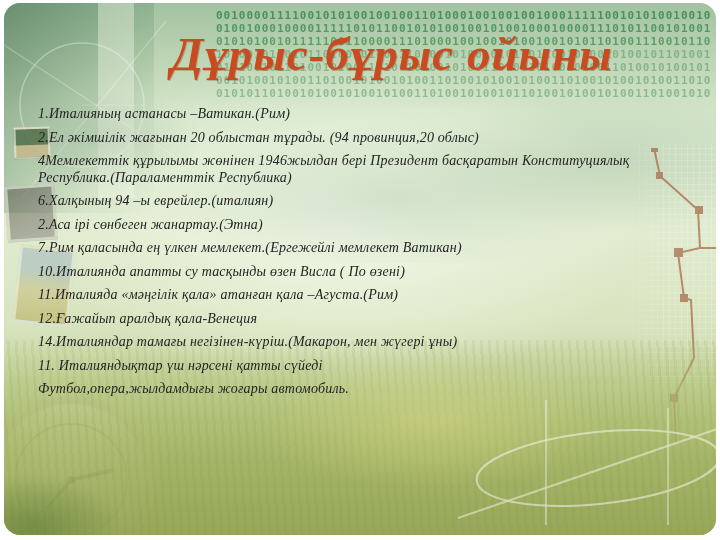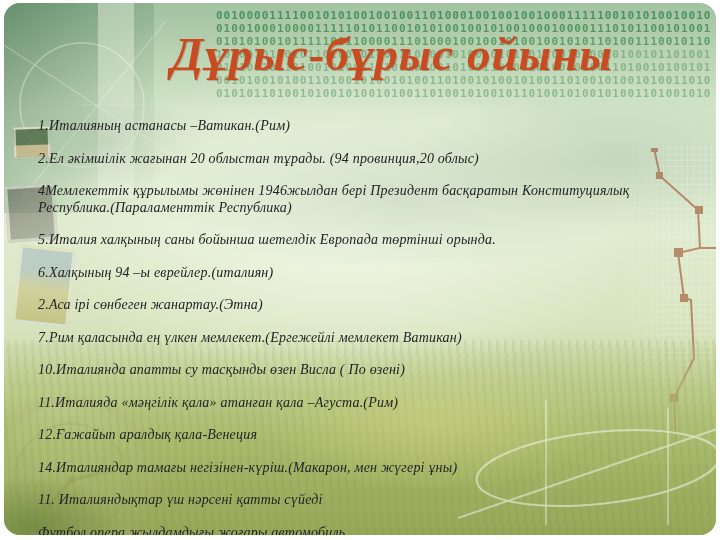--- a/index.html
+++ b/index.html
@@ -55,21 +55,21 @@
       linear-gradient(180deg, rgba(188,203,138,0) 0, rgba(183,198,128,.55) 40px, rgba(168,183,103,.75) 95px, rgba(148,163,83,.85) 100%);}
 
   
   .title{position:absolute;left:0;right:0;top:24px;margin:0;text-align:center;padding-left:64px;
     font-size:47px;font-weight:bold;font-style:italic;letter-spacing:1px;
     color:var(--title-color,#c94b22);z-index:5;
     text-shadow:1px 1px 0 rgba(120,40,10,.25);}
   .content{position:absolute;left:34px;right:24px;top:99px;z-index:5;
     font-style:italic;font-size:14px;line-height:16.5px;letter-spacing:.2px;
     color:var(--body-color,#232323);}
-  .content p{margin:16px 0 7px 0;}
+  .content p{margin:4px 0 7px 0;}
 </style>
 </head>
 <body>
 
 <div class="stage" style="--title-color: #c94b22; --body-color: #232323;">
   <div class="slide">
 
     <div class="topshade"></div>
     <div class="geo-panel"></div>
     <div class="geo-strip"></div>
@@ -125,21 +125,20 @@
       <line x1="88" y1="0" x2="88" y2="125" stroke="rgba(255,255,255,.6)" stroke-width="2"></line>
       <line x1="210" y1="8" x2="210" y2="125" stroke="rgba(255,255,255,.6)" stroke-width="2"></line>
     </svg>
 
     <h1 class="title">Дұрыс-бұрыс ойыны</h1>
 
     <div class="content">
       <p>1.Италияның астанасы –Ватикан.(Рим)</p>
       <p>2.Ел әкімшілік жағынан 20 облыстан тұрады. (94 провинция,20 облыс)</p>
       <p>4Мемлекеттік құрылымы жөнінен 1946жылдан бері Президент басқаратын Конституциялық Республика.(Параламенттік Республика)</p>
-      <p>5.Италия халқының саны бойынша шетелдік Европада төртінші орында.</p>
       <p>6.Халқының 94 –ы еврейлер.(италиян)</p>
       <p>2.Аса ірі сөнбеген жанартау.(Этна)</p>
       <p>7.Рим қаласында ең үлкен мемлекет.(Ергежейлі мемлекет Ватикан)</p>
       <p>10.Италиянда апатты  су тасқынды өзен Висла ( По өзені)</p>
       <p>11.Италияда «мәңгілік қала» атанған қала –Агуста.(Рим)</p>
       <p>12.Ғажайып аралдық қала-Венеция</p>
       <p>14.Италияндар тамағы негізінен-күріш.(Макарон, мен жүгері ұны)</p>
       <p>11. Италияндықтар үш нәрсені қатты сүйеді</p>
       <p>Футбол,опера,жылдамдығы жоғары автомобиль.</p>
     </div>

